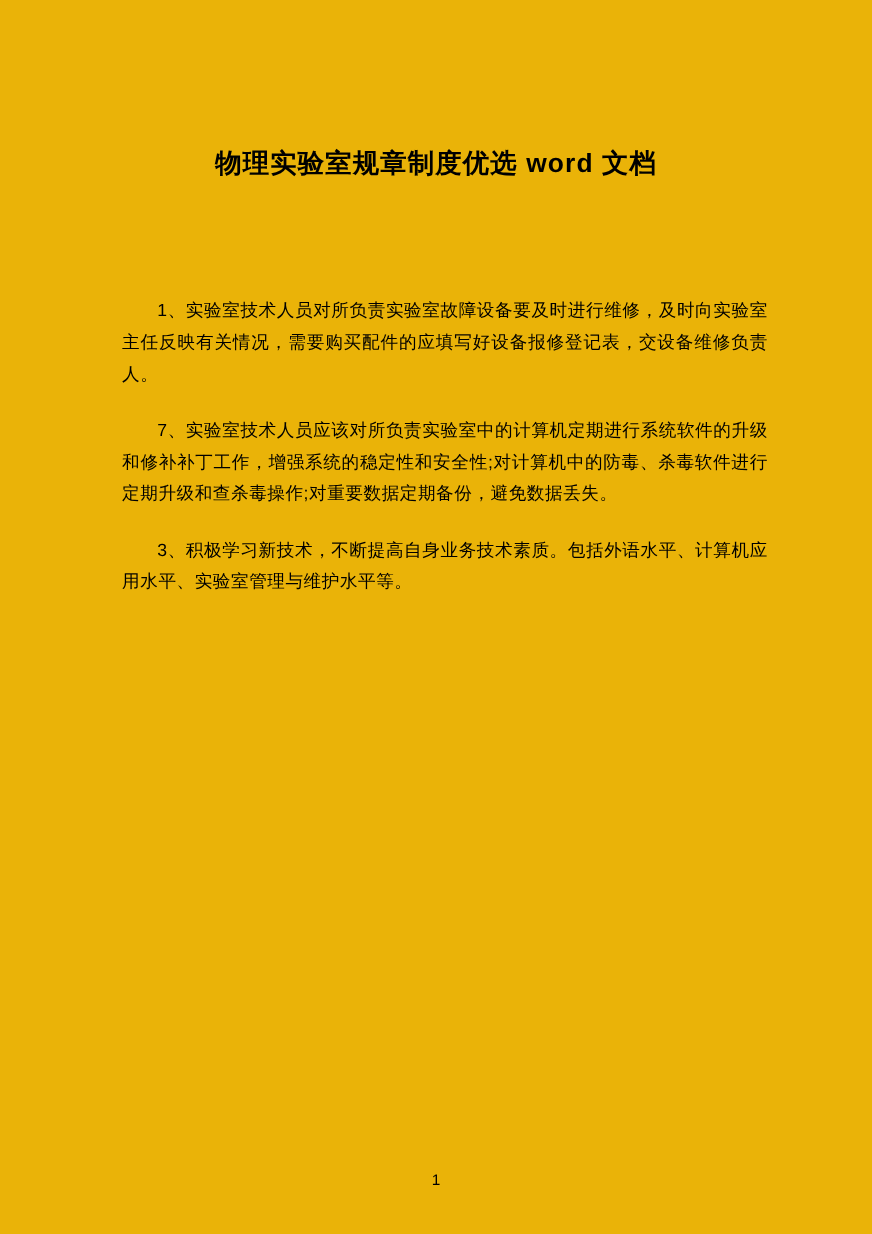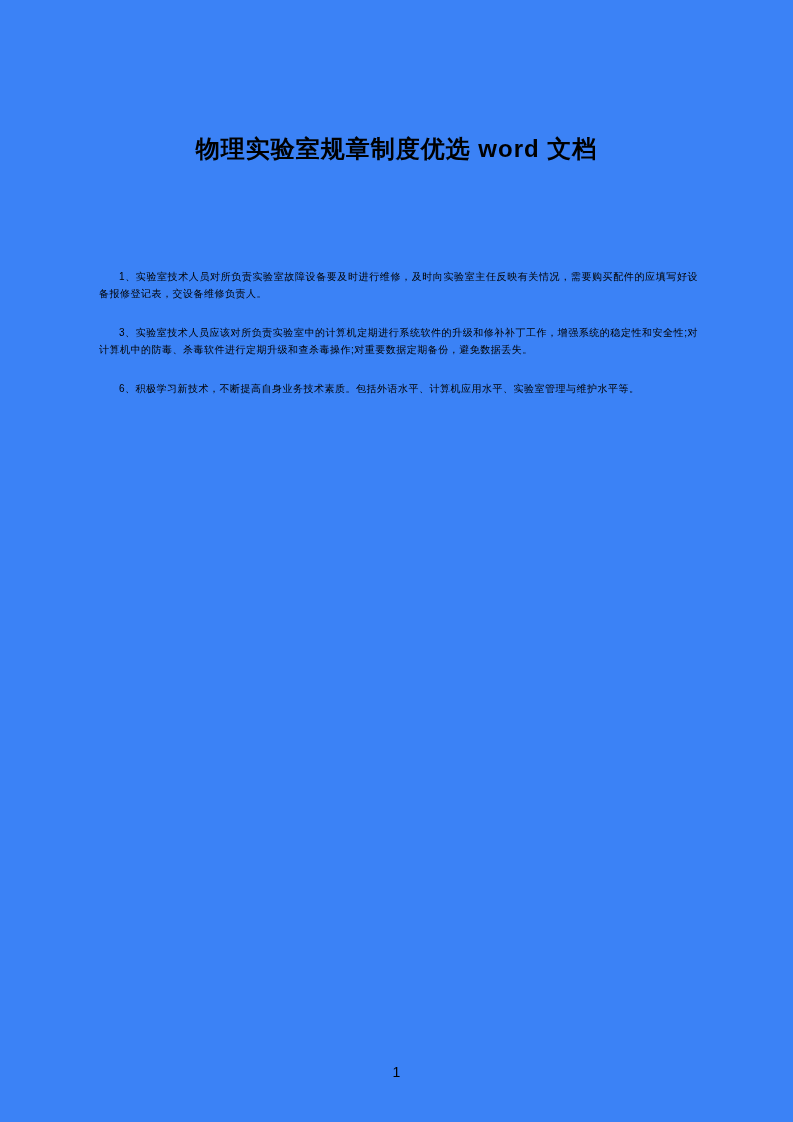--- a/index.html
+++ b/index.html
@@ -5,40 +5,40 @@
   html, body {
     margin: 0;
     padding: 0;
     background: #ffffff;
   }
   .page {
     position: relative;
     width: 793px;
     height: 1122px;
     margin: 0 auto;
-    background: #3b82f6;
+    background: #eab308;
     box-sizing: border-box;
     padding: 132px 95px 0 95px;
     font-family: "Liberation Sans", "DejaVu Sans", sans-serif;
     color: #000000;
     overflow: hidden;
   }
   .doc-title {
     margin: 0 0 102px 0;
     text-align: center;
     font-size: 24px;
     font-weight: bold;
     letter-spacing: 1px;
     line-height: 34px;
     color: #000000;
   }
   .para {
-    margin: 0 0 22px 4px;
-    font-size: 10px;
-    line-height: 17px;
+    margin: 0 0 22px 16px;
+    font-size: 16px;
+    line-height: 29px;
     text-indent: 2em;
     text-align: justify;
     letter-spacing: 0.5px;
     color: #000000;
   }
   .page-footer {
     position: absolute;
     left: 0;
     right: 0;
     bottom: 42px;
@@ -50,22 +50,22 @@
 </head>
 <body>
 
 <div class="page">
 
   <h1 class="doc-title">物理实验室规章制度优选 word 文档</h1>
 
   <p class="para">1、实验室技术人员对所负责实验室故障设备要及时进行维修，及时向实验室主任反映有关情况，需要购买配件的应填写好设备报修登记表，交设备维修负责人。</p>
 
 
-  <p class="para">3、实验室技术人员应该对所负责实验室中的计算机定期进行系统软件的升级和修补补丁工作，增强系统的稳定性和安全性;对计算机中的防毒、杀毒软件进行定期升级和查杀毒操作;对重要数据定期备份，避免数据丢失。</p>
+  <p class="para">7、实验室技术人员应该对所负责实验室中的计算机定期进行系统软件的升级和修补补丁工作，增强系统的稳定性和安全性;对计算机中的防毒、杀毒软件进行定期升级和查杀毒操作;对重要数据定期备份，避免数据丢失。</p>
 
 
 
-  <p class="para">6、积极学习新技术，不断提高自身业务技术素质。包括外语水平、计算机应用水平、实验室管理与维护水平等。</p>
+  <p class="para">3、积极学习新技术，不断提高自身业务技术素质。包括外语水平、计算机应用水平、实验室管理与维护水平等。</p>
 
 
   <div class="page-footer">1</div>
 
 </div>
 
 </body></html>

